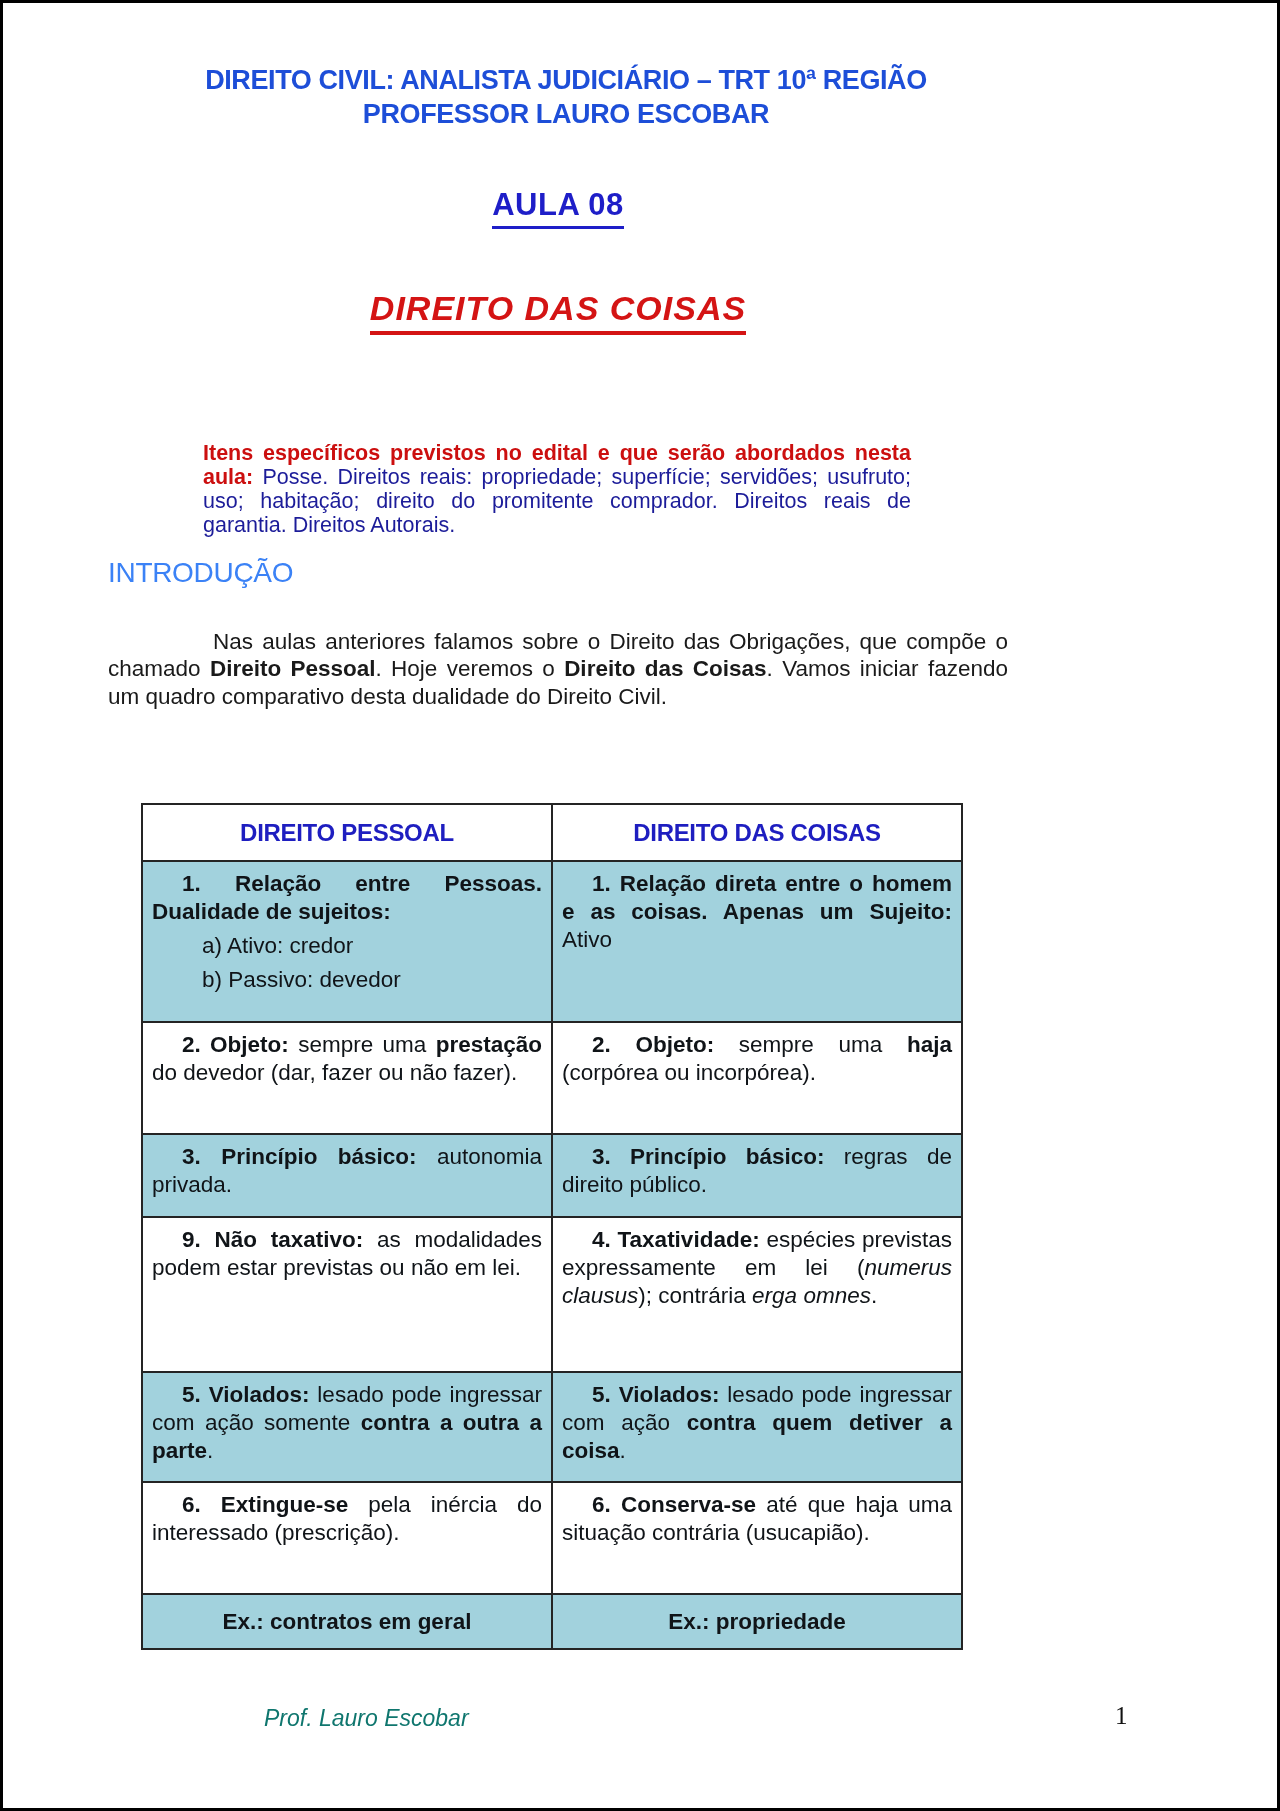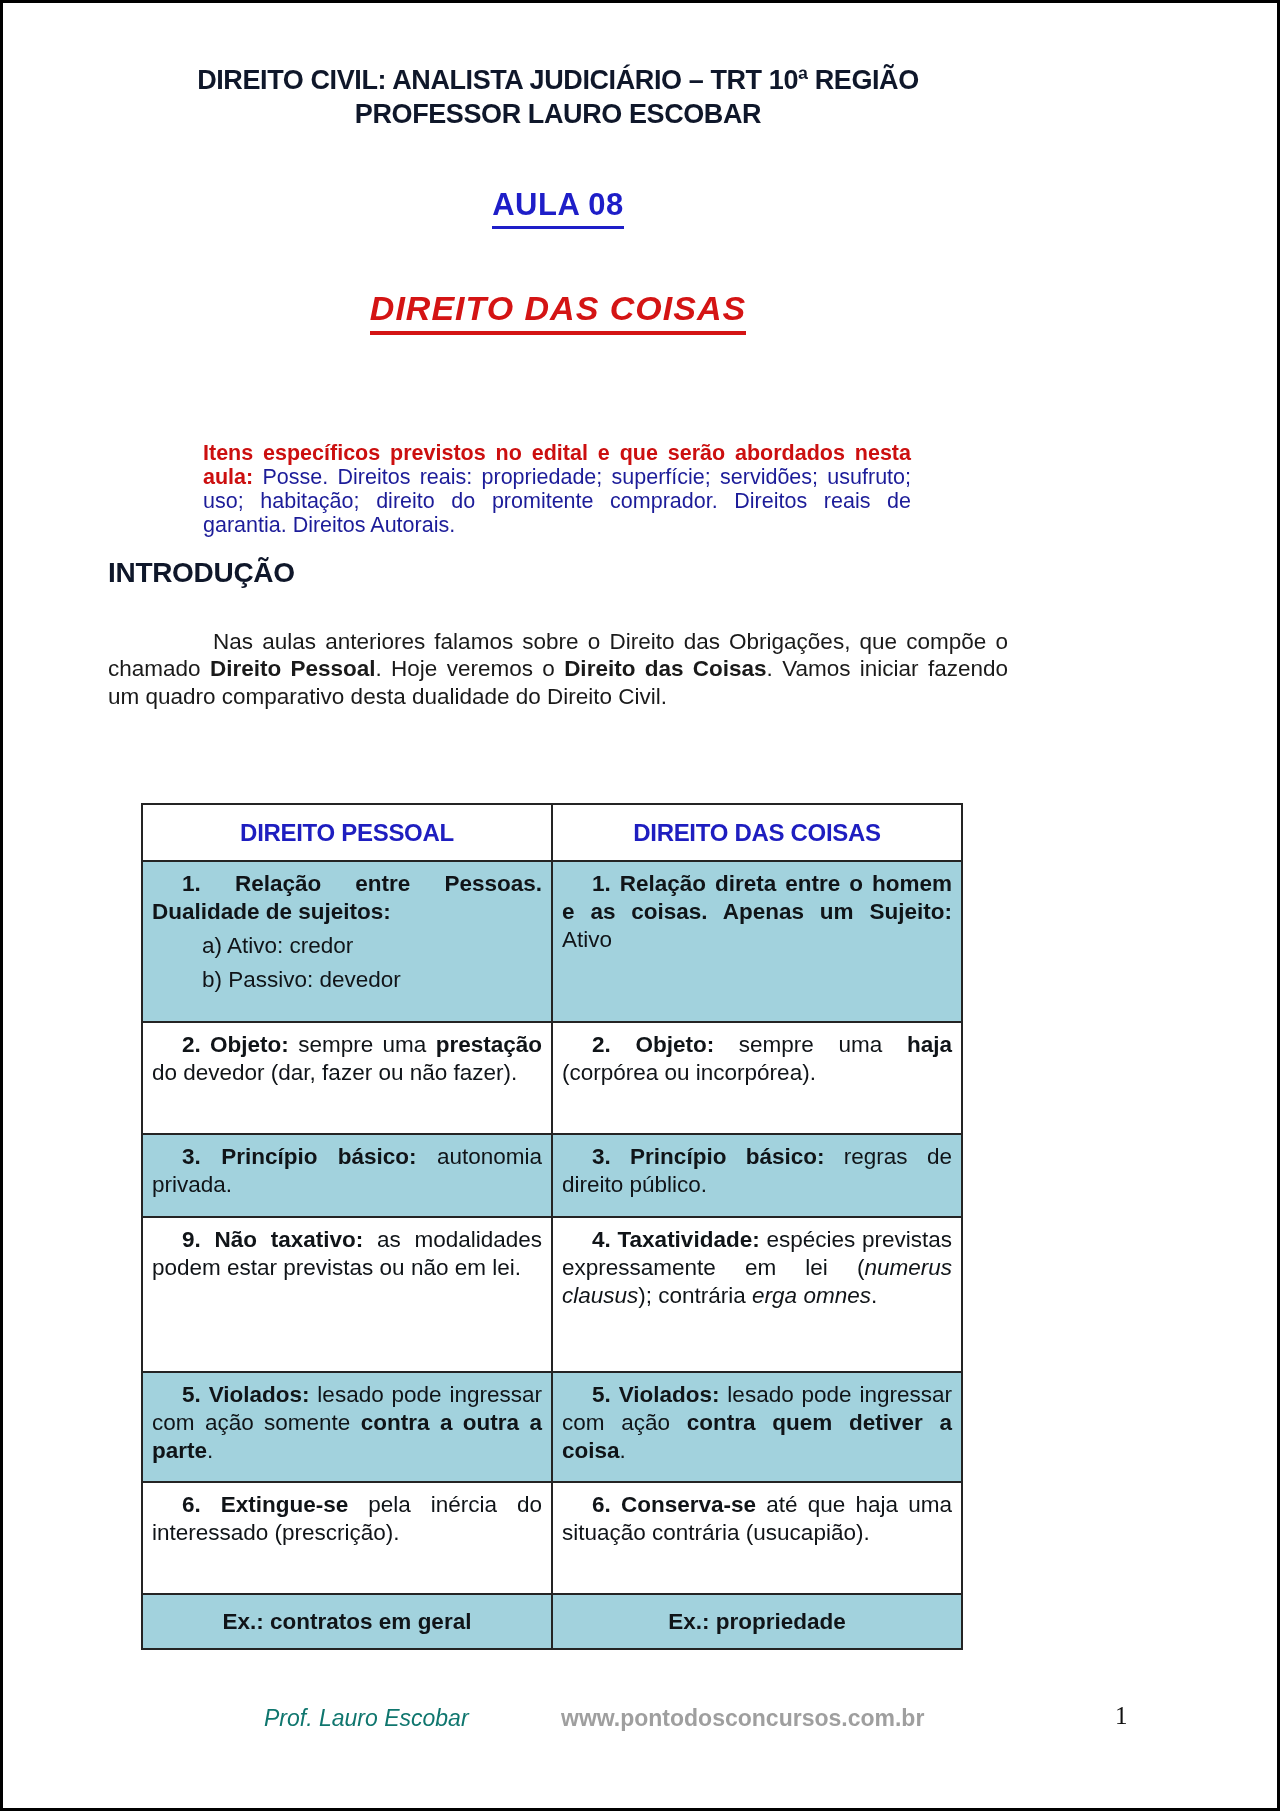--- a/index.html
+++ b/index.html
@@ -11,23 +11,23 @@
     width: 1280px;
     height: 1811px;
     background: #ffffff;
     border: 3px solid #000000;
     overflow: hidden;
   }
   .abs { position: absolute; }
 
   
   .doc-header {
-    top: 60px; left: 105px; width: 900px;
-    text-align: center;
-    color: #0f172a;
+    top: 60px; left: 113px; width: 900px;
+    text-align: center;
+    color: #1d4ed8;
     font-weight: bold;
     font-size: 27px;
     line-height: 34px;
     letter-spacing: -0.4px;
   }
 
   
   .aula-title {
     top: 184px; left: 105px; width: 900px;
     text-align: center;
@@ -64,23 +64,23 @@
     text-align: justify;
     font-size: 21.5px;
     line-height: 24px;
   }
   .edital .lead { color: #cc0f0f; font-weight: bold; }
   .edital .body { color: #1c1c99; }
 
   
   .intro-heading {
     top: 554px; left: 105px;
-    color: #0f172a;
+    color: #3b82f6;
     font-size: 28px;
-    font-weight: bold;
+    font-weight: normal;
     letter-spacing: -0.3px;
   }
   .intro-para {
     top: 602px; left: 105px; width: 900px;
     color: #1a1a1a;
     font-size: 22.5px;
     line-height: 27.5px;
     text-align: justify;
     text-indent: 105px;
   }
@@ -254,16 +254,15 @@
     </tr>
 
     <tr class="blue row-7">
       <td class="ex-cell">Ex.: contratos em geral</td>
       <td class="ex-cell">Ex.: propriedade</td>
     </tr>
   </tbody>
     </table>
 
   <div class="abs footer-author">Prof. Lauro Escobar</div>
-  <div class="abs footer-site">www.pontodosconcursos.com.br</div>
   <div class="abs footer-page">1</div>
 
 </div>
 
 </body></html>

